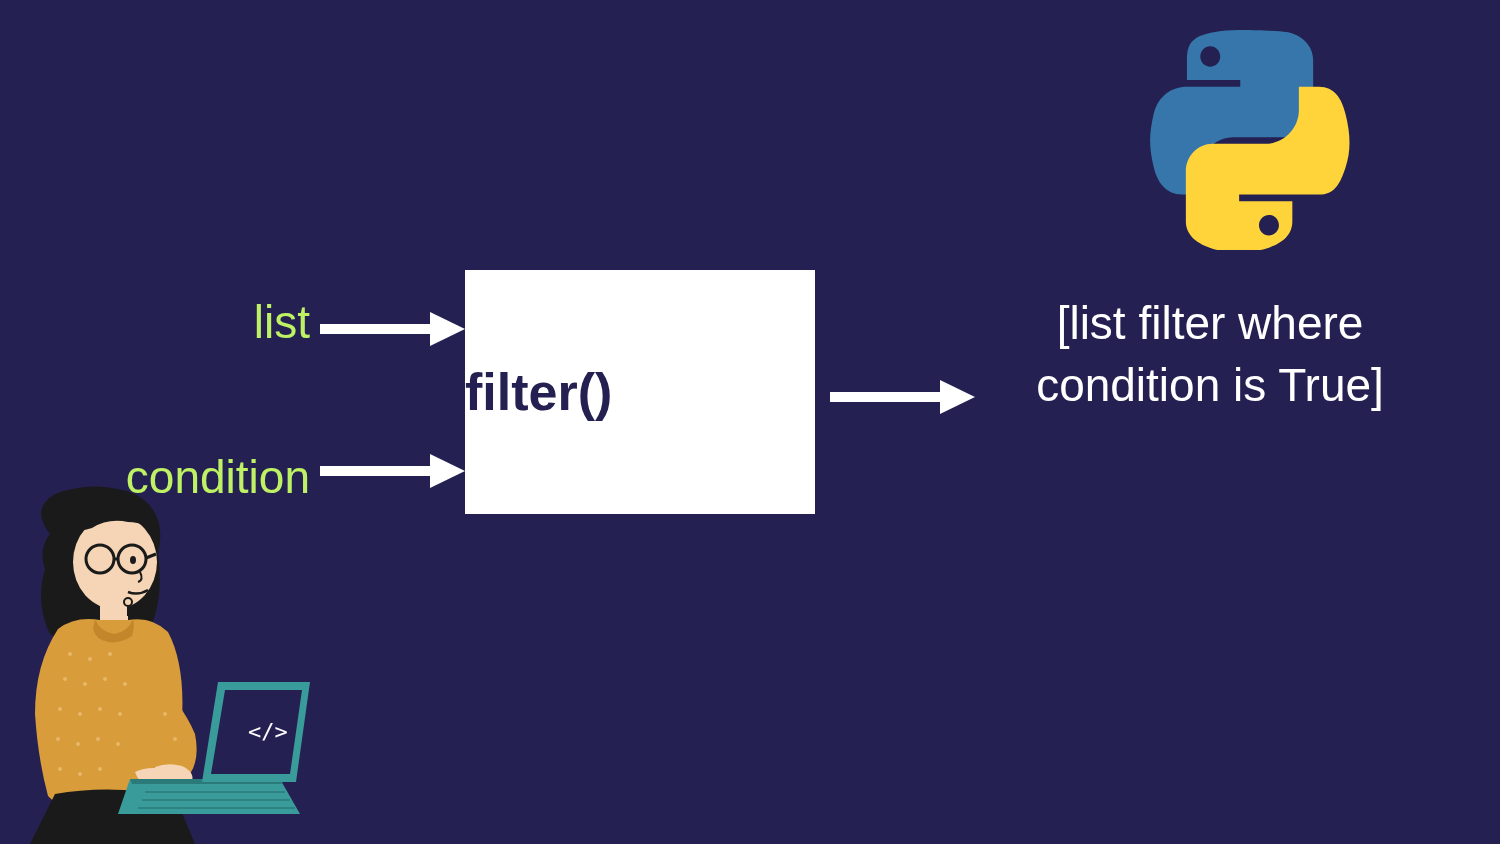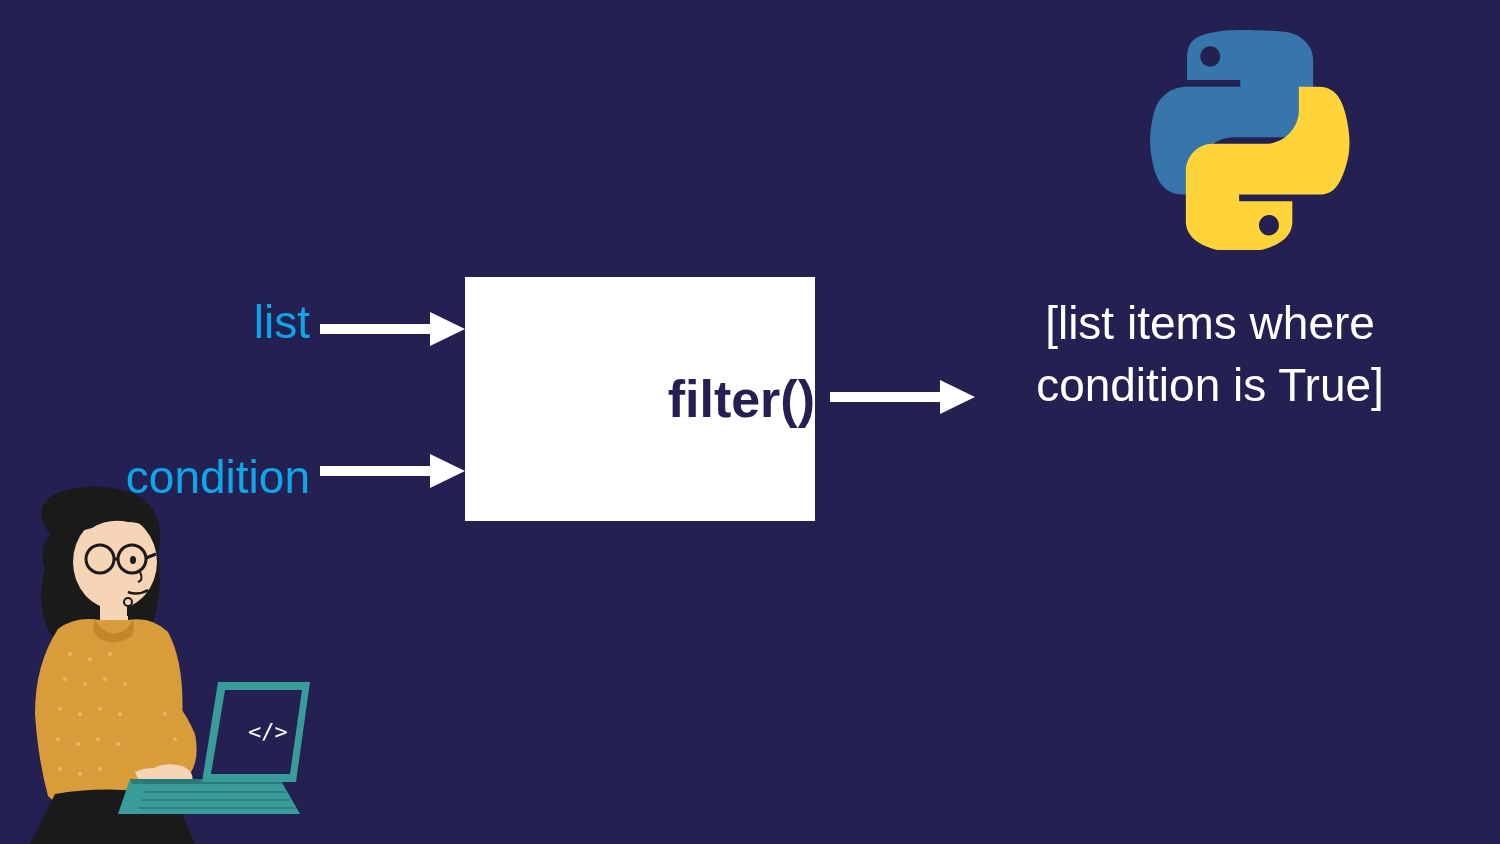--- a/index.html
+++ b/index.html
@@ -13,43 +13,43 @@
   }
   .python-logo {
     position: absolute;
     top: 30px;
     right: 150px;
     width: 220px;
     height: 220px;
   }
   .input-label {
     position: absolute;
-    color: #0ea5e9;
+    color: #bef264;
     font-size: 46px;
     font-weight: 500;
     text-align: right;
   }
   .input-list { top: 295px; left: 120px; width: 190px; }
   .input-condition { top: 438px; left: 50px; width: 260px; margin-top: 12px; }
   .arrow {
     position: absolute;
   }
   .arrow-list { top: 310px; left: 320px; }
   .arrow-condition { top: 452px; left: 320px; }
   .arrow-output { top: 378px; left: 830px; }
   .filter-box {
     position: absolute;
-    top: 277px;
+    top: 270px;
     left: 465px;
     width: 350px;
     height: 244px;
     background: #ffffff;
     display: flex;
     align-items: center;
-    justify-content: flex-end;
+    justify-content: flex-start;
   }
   .filter-text {
     color: #252052;
     font-size: 52px;
     font-weight: 700;
   }
   .output-label {
     position: absolute;
     top: 292px;
     left: 990px;
@@ -100,21 +100,21 @@
   <span class="filter-text">filter()</span>
 </div>
 
 <div class="arrow arrow-output">
   <svg width="145" height="38" viewBox="0 0 145 38">
     <line x1="0" y1="19" x2="115" y2="19" stroke="#ffffff" stroke-width="10"></line>
     <polygon points="110,2 145,19 110,36" fill="#ffffff"></polygon>
   </svg>
 </div>
 
-<div class="output-label">[list items where condition is True]</div>
+<div class="output-label">[list filter where condition is True]</div>
 
 <div class="person-illustration">
   <svg viewBox="0 0 320 360" xmlns="http://www.w3.org/2000/svg">
 
     <path fill="#1a1a1a" d="M50 50 Q30 25 55 10 Q95 -5 135 10 Q168 28 158 70 Q165 120 145 155 Q120 165 95 158 Q70 165 50 150 Q35 120 45 85 Q38 65 50 50 Z"></path>
 
     <ellipse cx="115" cy="78" rx="42" ry="47" fill="#f5d5b5"></ellipse>
 
     <path fill="#1a1a1a" d="M72 48 Q80 20 115 18 Q150 22 155 52 Q148 38 128 38 Q108 34 92 44 Q78 48 72 48 Z"></path>
 

